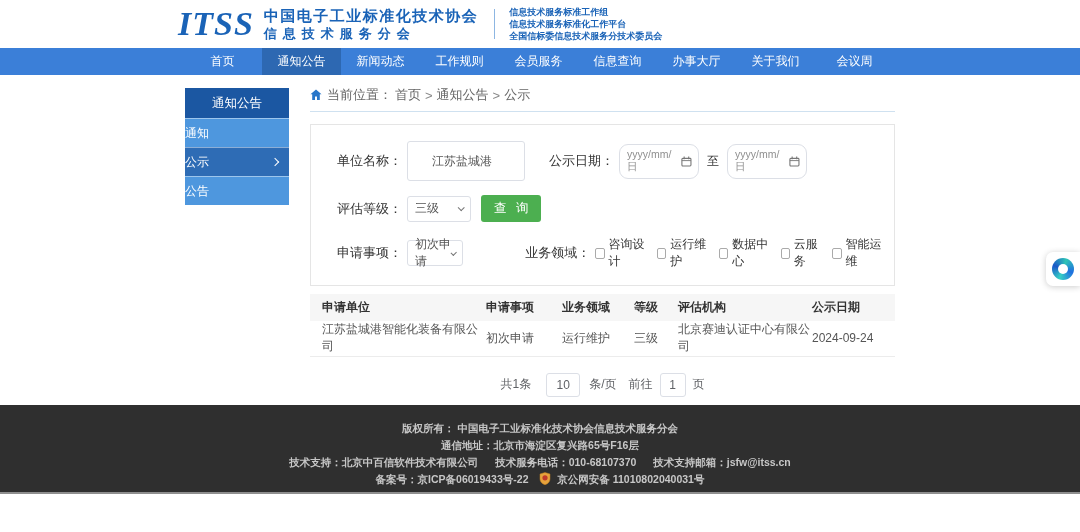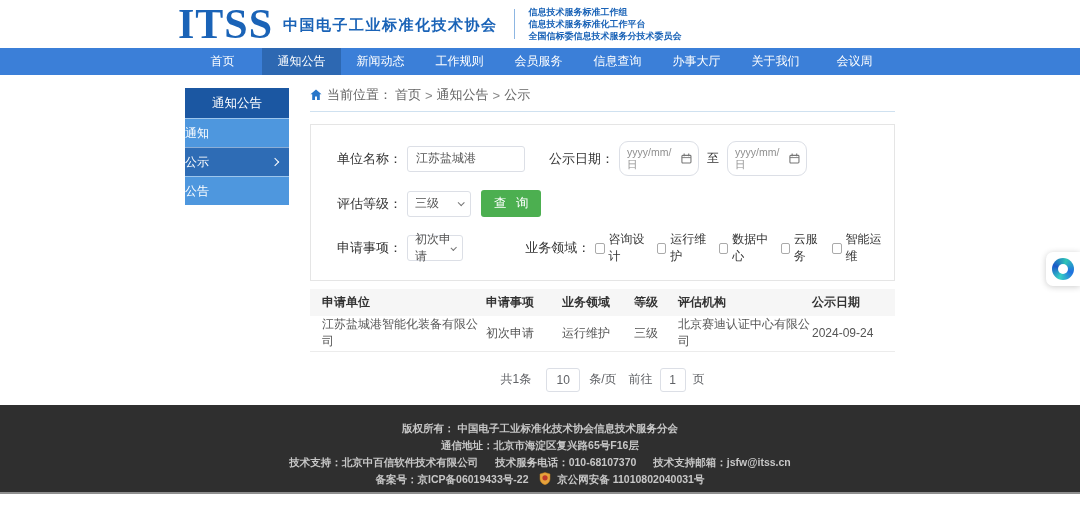--- a/index.html
+++ b/index.html
@@ -2,21 +2,21 @@
 <html><head>
 <meta charset="utf-8">
 <style>
   * { margin:0; padding:0; box-sizing:border-box; }
   html,body { width:1080px; height:532px; overflow:hidden; }
   body { background:#fff; font-family:"Liberation Sans", sans-serif; position:relative; }
 
   
   .site-header { position:absolute; top:0; left:0; width:100%; height:48px; background:#fff; }
   .logo-wrap { position:absolute; left:178px; top:6px; display:flex; align-items:center; }
-  .itss-logo { font-family:"Liberation Serif", serif; font-weight:bold; font-size:42px; color:#1a63b7; letter-spacing:1px; line-height:36px; }
+  .itss-logo { font-family:"Liberation Serif", serif; font-weight:bold; font-size:34px; color:#1a63b7; letter-spacing:1px; line-height:36px;font-style:italic; }
   .org { margin-left:10px; color:#1a63b7; }
   .org-l1 { font-size:15px; font-weight:bold; letter-spacing:1.5px; line-height:19px; }
   .org-l2 { font-size:13px; font-weight:bold; letter-spacing:6px; line-height:17px; }
   .hdr-divider { width:1px; height:30px; background:#8db6e2; margin:0 14px 0 16px; }
   .taglines { color:#1a63b7; font-size:9px; font-weight:bold; line-height:12px; }
 
   
   .main-nav { position:absolute; top:48px; left:0; width:100%; height:27px; background:#3b7fd8; }
   .nav-menu { margin-left:183px; display:flex; height:100%; }
   .nav-item { width:79px; text-align:center; line-height:27px; font-size:12px; color:#fff; cursor:pointer; }
@@ -36,21 +36,21 @@
   .breadcrumb .sep { margin:0 1px; color:#888; }
   .bc-divider { margin-top:9px; border-bottom:1px solid #cfe1f0; }
 
   
   .form-box { margin-top:12px; border:1px solid #e5e5e5; padding:16px 0 15px 26px; }
   .frow { display:flex; align-items:center; margin-bottom:14px; }
   .frow:last-child { margin-bottom:0; }
   .flabel { font-size:13px; color:#333; margin-right:5px; white-space:nowrap; }
   .ml1 { margin-left:24px; }
   .ml2 { margin-left:62px; }
-  .txt-input { width:118px; height:26px; border:1px solid #dcdfe6; border-radius:3px; font-size:12px; color:#555; padding:0 8px; outline:none; font-family:"Liberation Sans", sans-serif; }
+  .txt-input { width:118px; height:40px; border:1px solid #dcdfe6; border-radius:3px; font-size:12px; color:#555; padding:0 24px; outline:none; font-family:"Liberation Sans", sans-serif; }
   .date-input { width:80px; height:35px; border:1px solid #dcdfe6; border-radius:9px; display:flex; align-items:center; justify-content:space-between; padding:0 6px 0 7px; color:#8f8f8f; font-size:10.5px; cursor:text; background:#fff; }
   .date-to { font-size:12px; color:#333; margin:0 8px; }
   .sel { width:64px; height:26px; border:1px solid #dcdfe6; border-radius:3px; display:flex; align-items:center; justify-content:space-between; padding:0 7px; font-size:12px; color:#555; background:#fff; cursor:pointer; }
   .chev-down { width:5px; height:5px; border-right:1.3px solid #777; border-bottom:1.3px solid #777; transform:rotate(45deg) translateY(-1px); }
   .cb-wrap { display:flex; align-items:center; font-size:12px; color:#333; margin-right:9px; cursor:pointer; }
   .cb { width:11px; height:11px; border:1px solid #aaa; border-radius:2px; background:#fff; margin-right:4px; display:inline-block; }
   .search-btn { margin-left:10px; height:27px; padding:0 10px 0 13px; background:#4caf50; border:none; border-radius:3px; color:#fff; font-size:12.5px; letter-spacing:3px; cursor:pointer; font-family:"Liberation Sans", sans-serif; }
 
   
   .notice { margin-top:16px; font-size:12px; color:#555; line-height:19px; text-indent:2em; }
@@ -83,20 +83,21 @@
   .swirl::after { content:""; position:absolute; inset:6px; background:#fff; border-radius:50%; }
 </style>
 </head>
 <body>
 
 <div class="site-header">
   <div class="logo-wrap">
     <span class="itss-logo">ITSS</span>
     <div class="org">
       <div class="org-l1">中国电子工业标准化技术协会</div>
+      <div class="org-l2">信息技术服务分会</div>
     </div>
     <div class="hdr-divider"></div>
     <div class="taglines">
       <div>信息技术服务标准工作组</div>
       <div>信息技术服务标准化工作平台</div>
       <div>全国信标委信息技术服务分技术委员会</div>
     </div>
   </div>
 </div>
 

